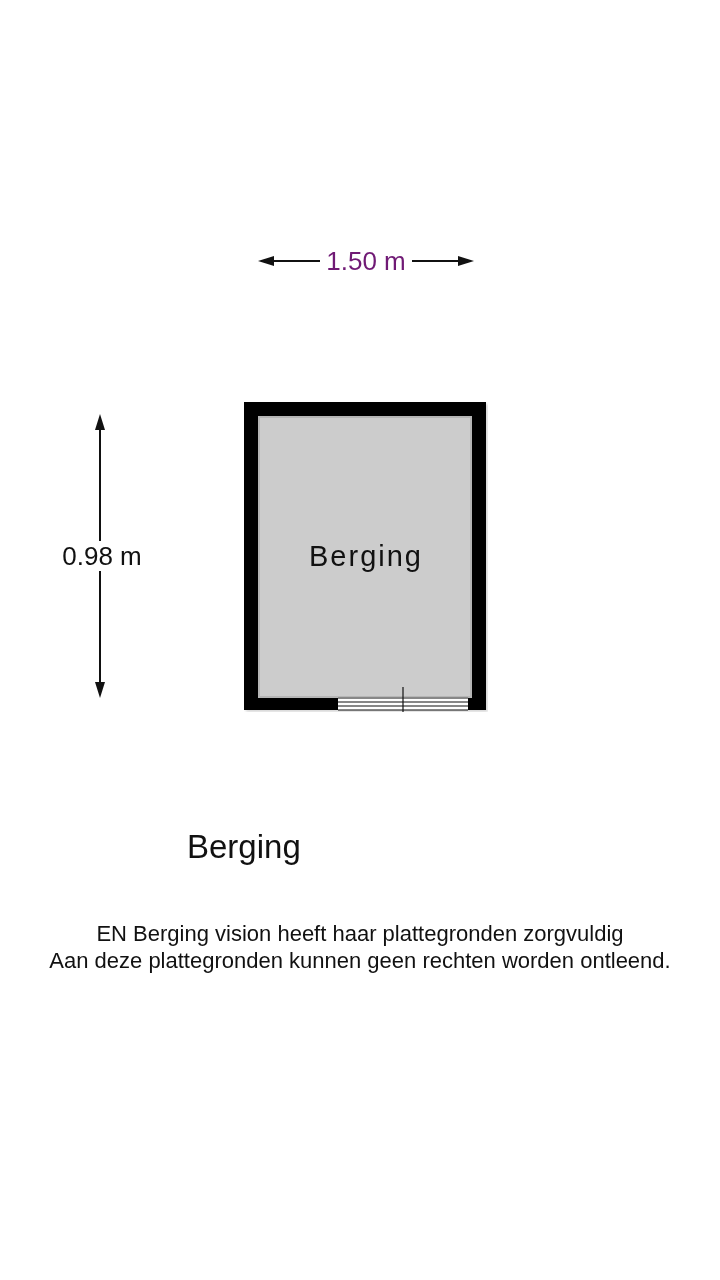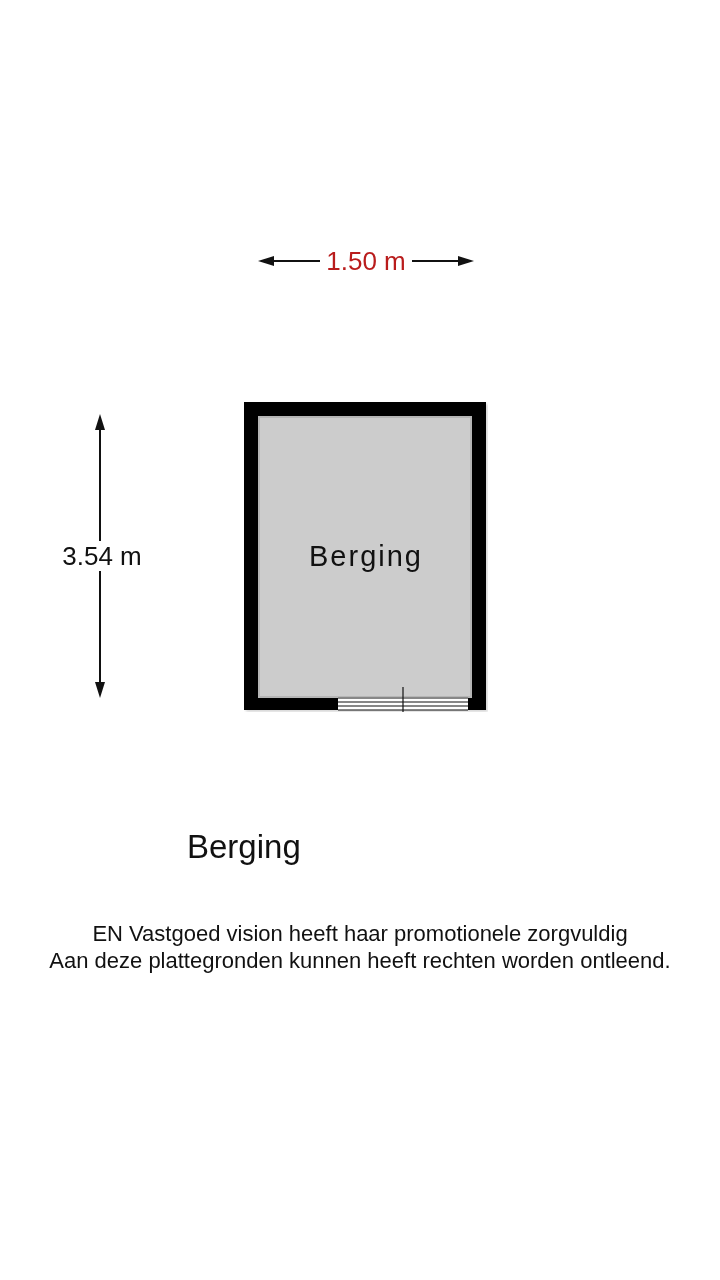--- a/index.html
+++ b/index.html
@@ -21,21 +21,21 @@
     .dim-h {
       left: 258px; top: 246px; width: 216px; height: 30px;
     }
     .dim-h svg { position: absolute; left: 0; top: 0; }
     .dim-h-label {
       position: absolute;
       left: 0; width: 216px; top: 0;
       text-align: center;
       font-size: 26px;
       line-height: 30px;
-      color: #b91c1c;
+      color: #701a75;
     }
     .dim-h-label span { background: #fff; padding: 0 6px; }
 
     
     .dim-v {
       left: 60px; top: 414px; width: 84px; height: 284px;
     }
     .dim-v svg { position: absolute; left: 0; top: 0; }
     .dim-v-label {
       position: absolute;
@@ -93,21 +93,21 @@
     <span>1.50 m</span>
   </div>
 </div>
 
 <div class="abs dim-v">
   <svg width="84" height="284" viewBox="0 0 84 284">
     <line x1="40" y1="10" x2="40" y2="274" stroke="#111" stroke-width="2"></line>
     <polygon points="40,0 35,16 45,16" fill="#111"></polygon>
     <polygon points="40,284 35,268 45,268" fill="#111"></polygon>
   </svg>
-  <div class="dim-v-label">3.54 m</div>
+  <div class="dim-v-label">0.98 m</div>
 </div>
 
 <div class="abs room">
   <svg width="244" height="310" viewBox="0 0 244 310">
     <defs>
       <filter id="sh" x="-10%" y="-10%" width="120%" height="120%">
         <feGaussianBlur stdDeviation="1.5"></feGaussianBlur>
       </filter>
     </defs>
 
@@ -126,15 +126,15 @@
     <line x1="94" y1="308" x2="224" y2="308" stroke="#111" stroke-width="1.2"></line>
 
     <line x1="159" y1="285" x2="159" y2="320" stroke="#111" stroke-width="1.2"></line>
   </svg>
   <div class="room-label">Berging</div>
 </div>
 
 <div class="abs floor-title">Berging</div>
 
 <div class="abs disclaimer">
-  <div>EN Vastgoed vision heeft haar promotionele zorgvuldig</div>
-  <div>Aan deze plattegronden kunnen heeft rechten worden ontleend.</div>
+  <div>EN Berging vision heeft haar plattegronden zorgvuldig</div>
+  <div>Aan deze plattegronden kunnen geen rechten worden ontleend.</div>
 </div>
 
 </body></html>

